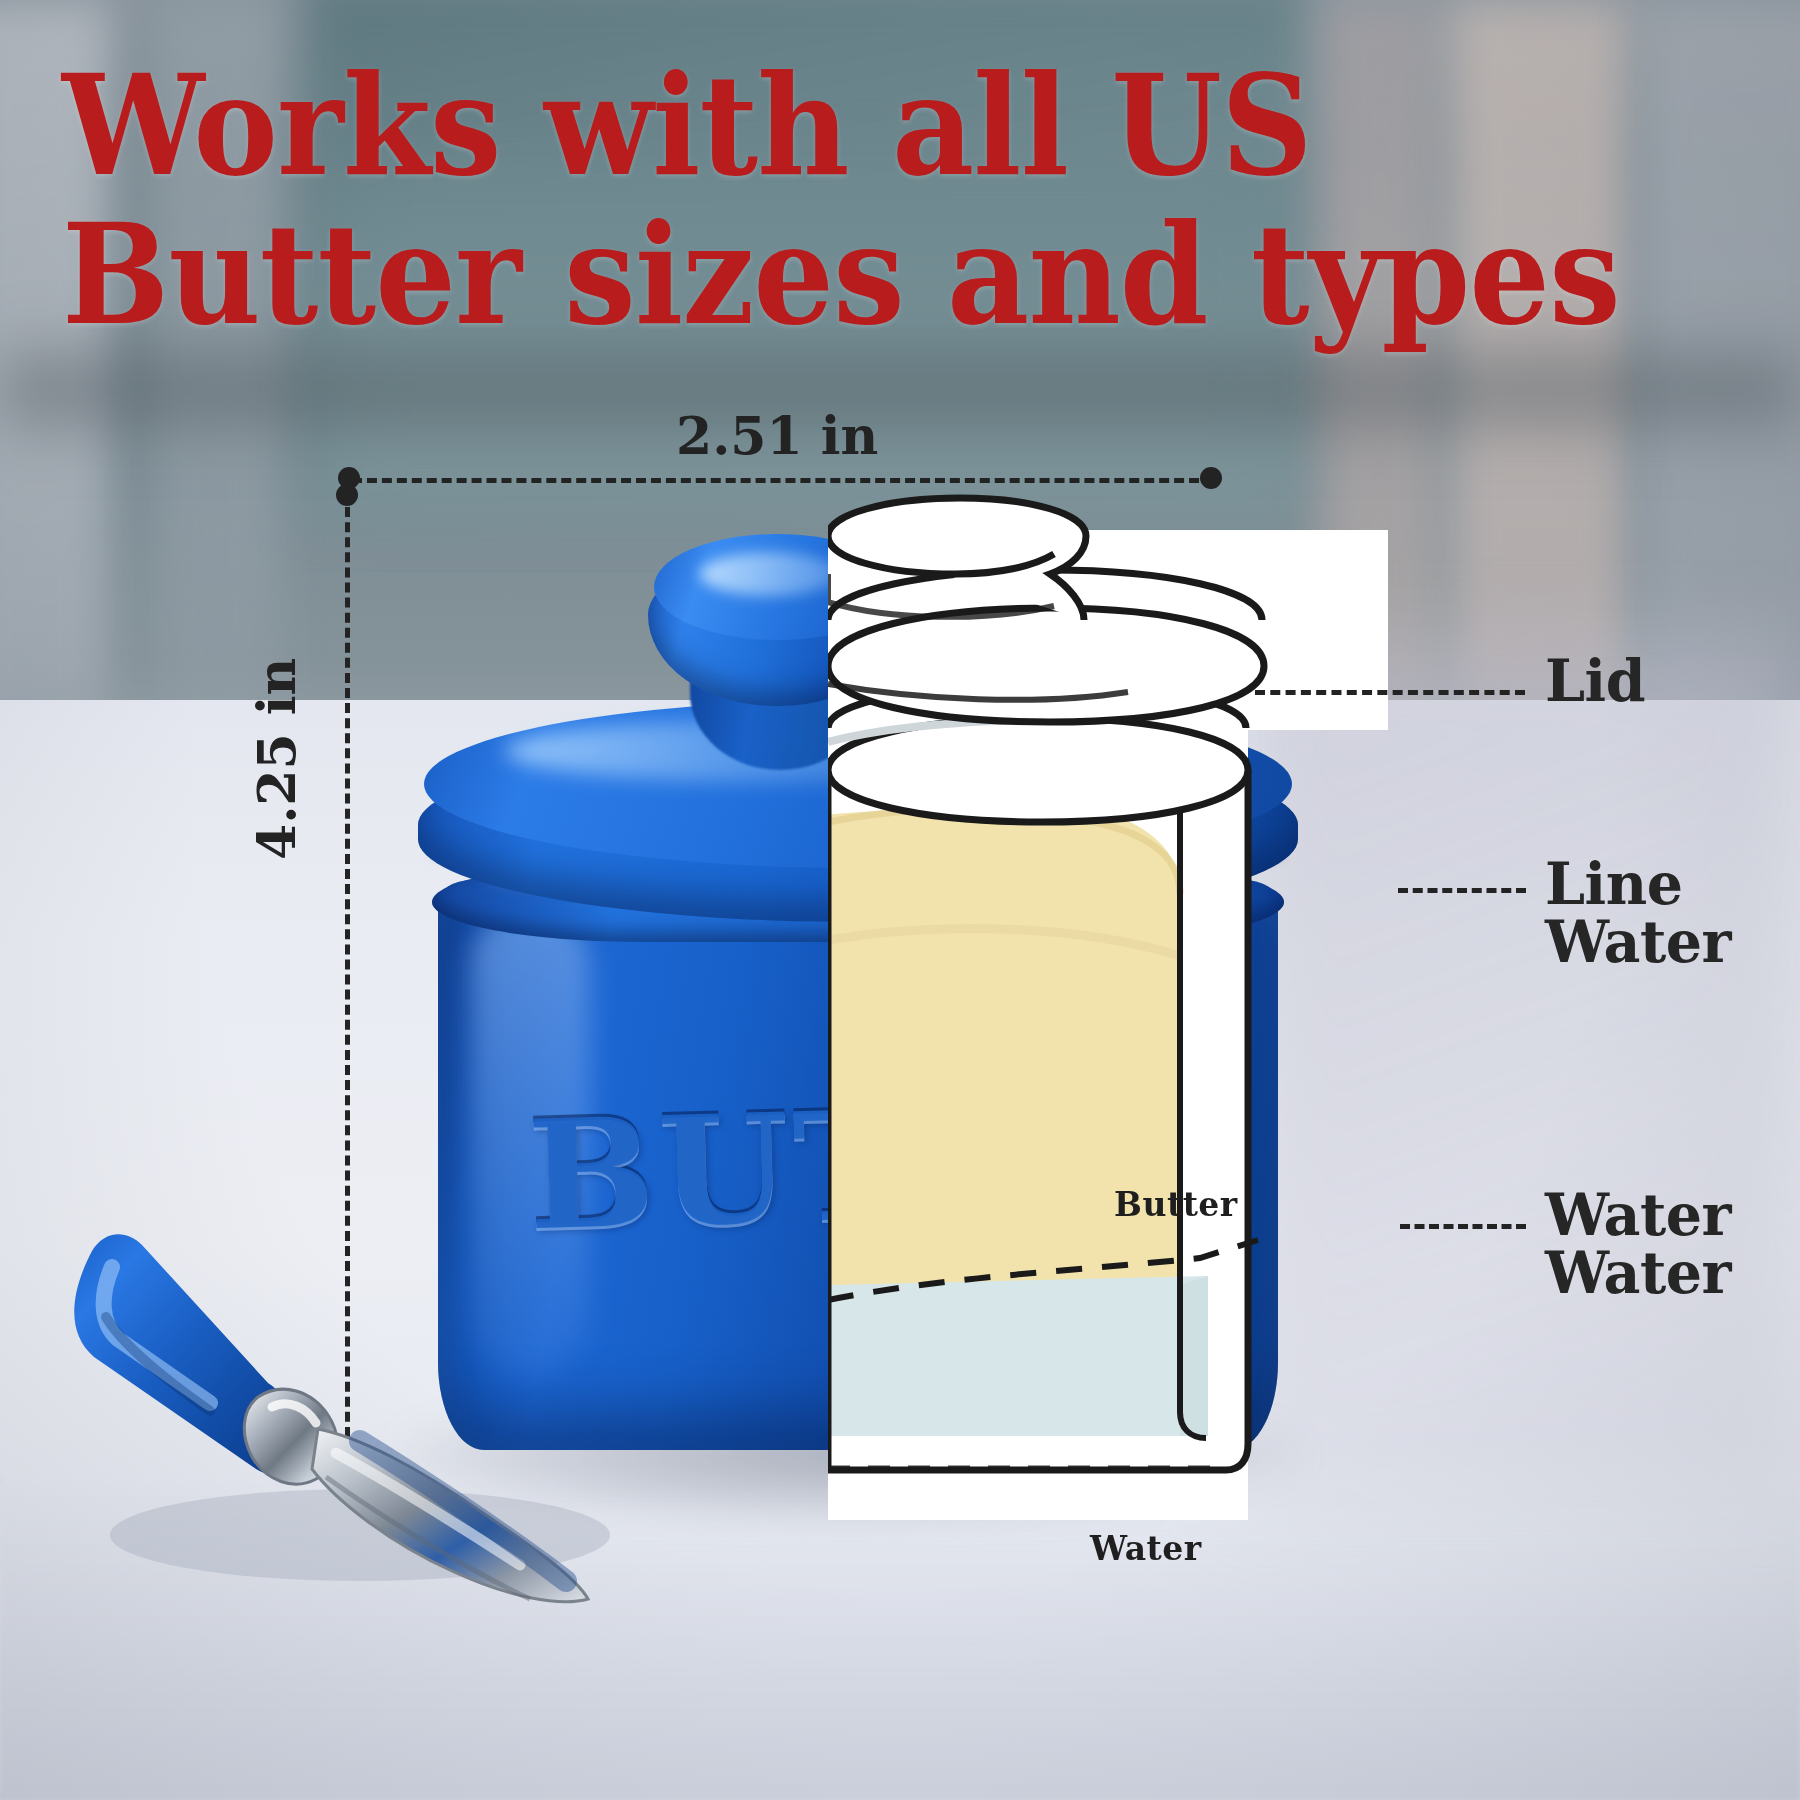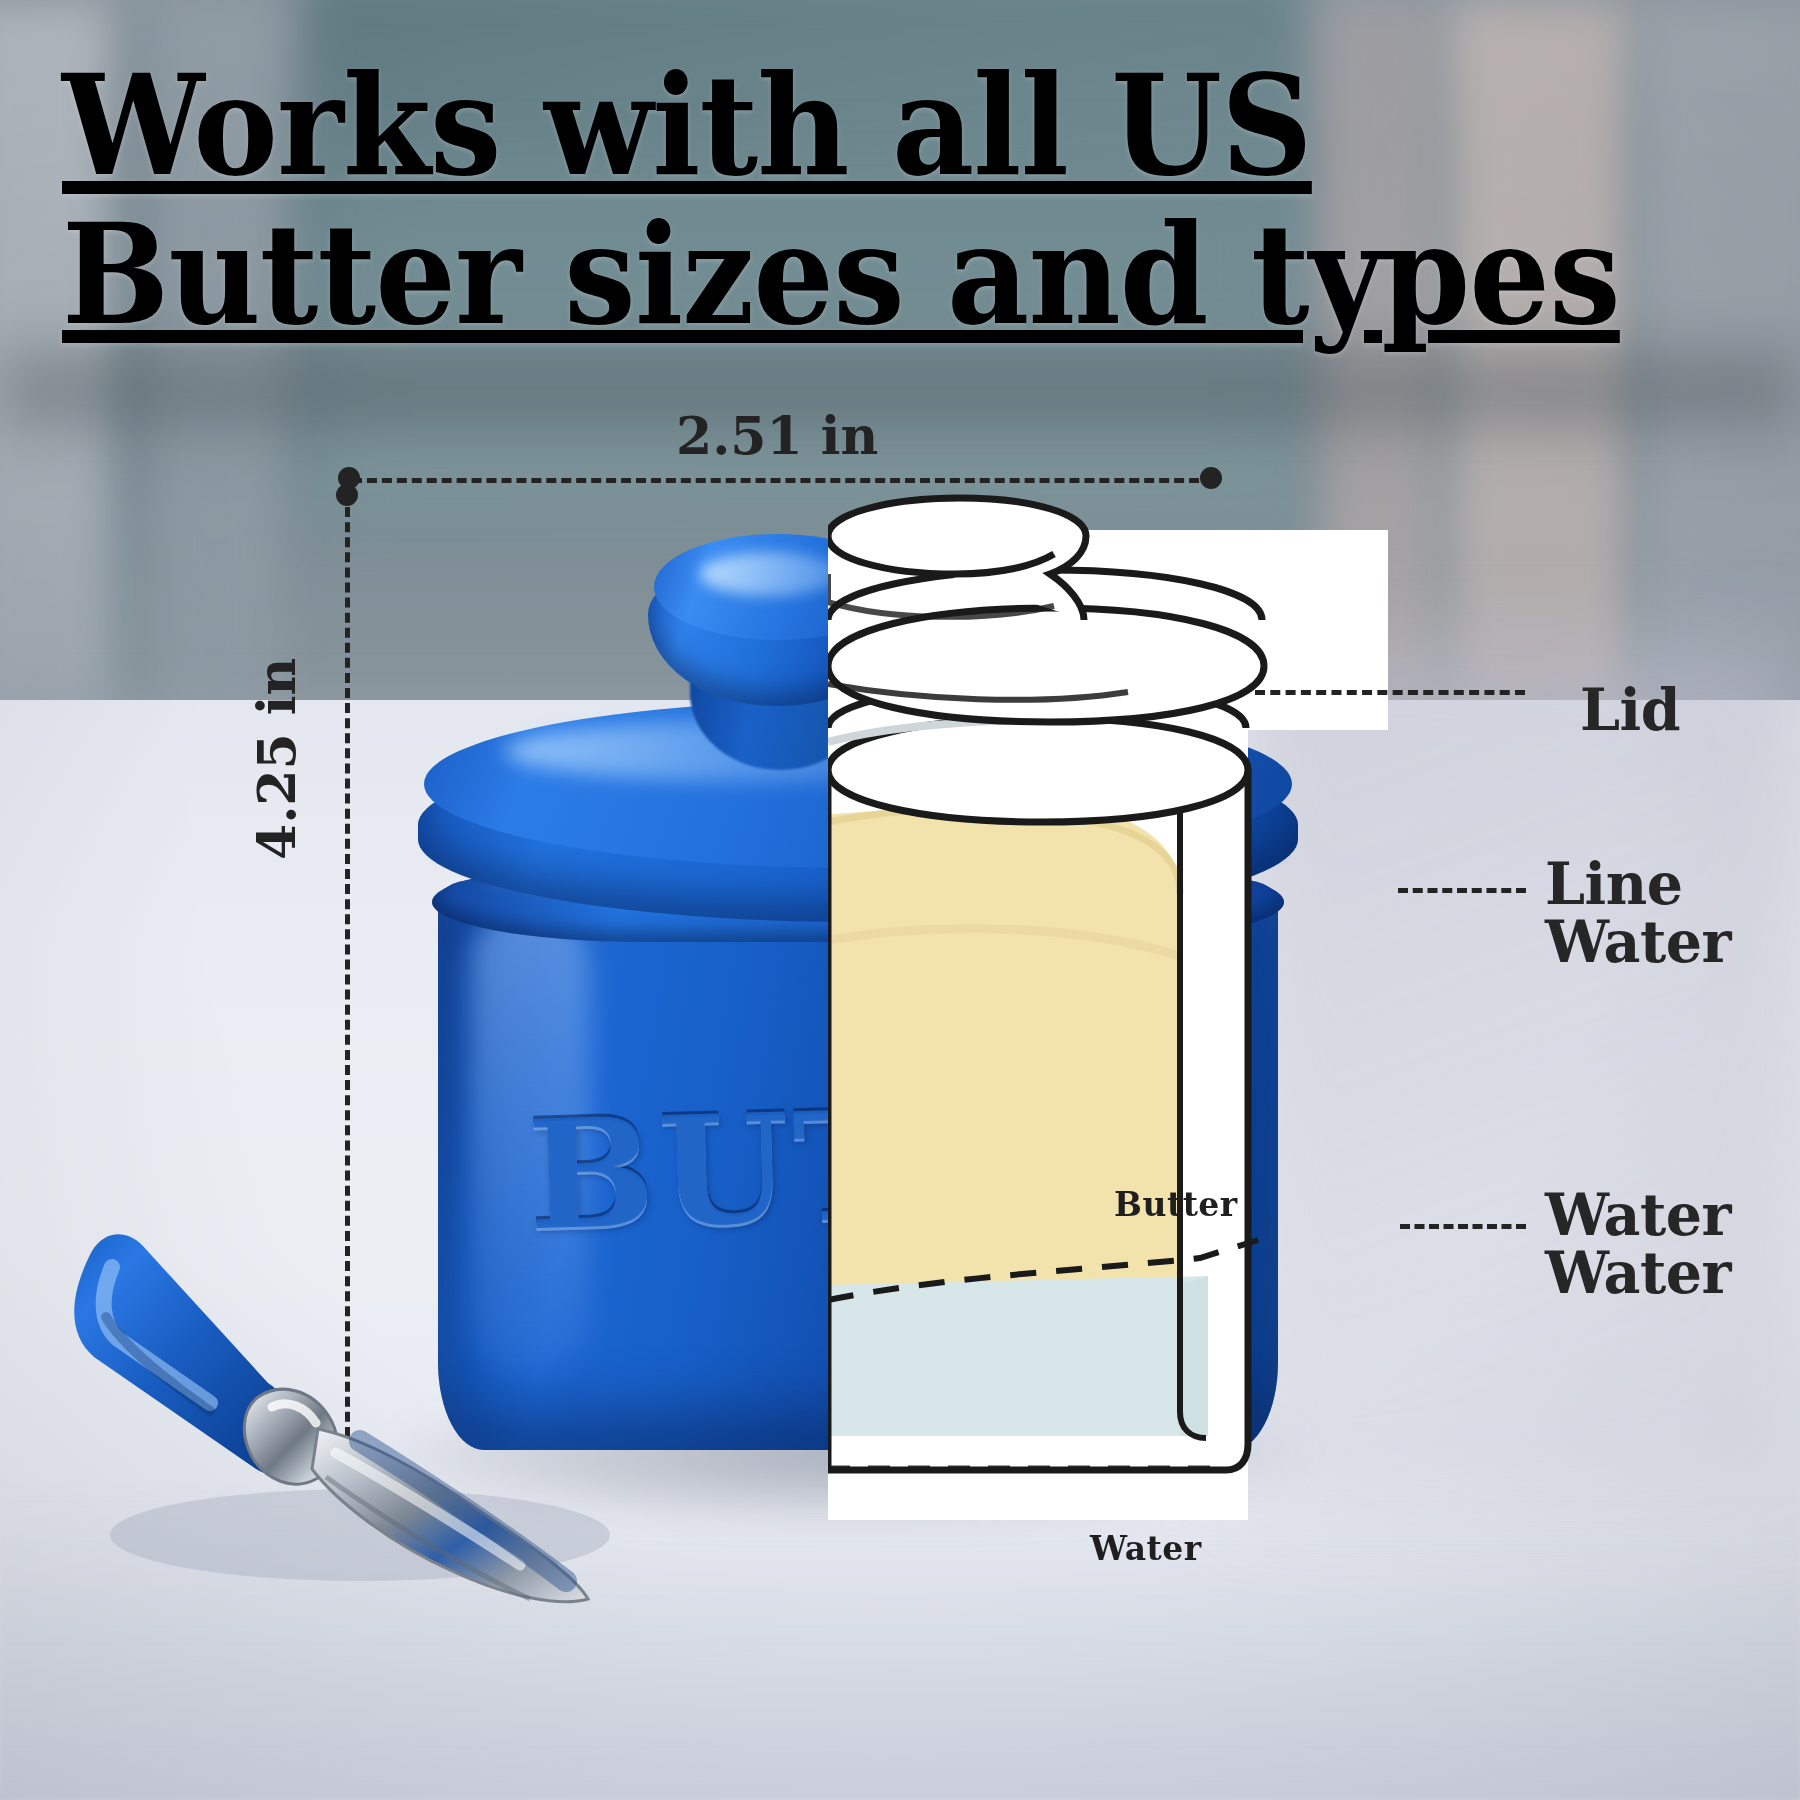--- a/index.html
+++ b/index.html
@@ -71,25 +71,24 @@
   .bg-vig{
     position:absolute;left:0;top:0;width:1800px;height:1800px;
     background:radial-gradient(ellipse at 50% 45%,rgba(0,0,0,0) 55%,rgba(60,66,78,.12) 100%);
   }
 
   
   .headline{
     position:absolute;left:62px;top:58px;width:1690px;
     font-family:"DejaVu Serif","Liberation Serif",serif;
     font-weight:bold;
-    color:#000000;
+    color:#b91c1c;
     letter-spacing:-1px;
     line-height:.99;
     text-shadow:0 2px 6px rgba(255,255,255,.20);
-    text-decoration:underline;
   }
   .hl-line{display:block;white-space:nowrap;transform-origin:left center;}
   .hl1{font-size:138px;transform:scaleX(.92);}
   .hl2{font-size:138px;margin-top:12px;transform:scaleX(.92);}
 
   
   #product{position:absolute;left:0;top:0;width:1800px;height:1800px;}
 
   
   .crock-shadow{
@@ -238,21 +237,21 @@
     white-space:nowrap;
   }
 
   
   .callout-text{
     position:absolute;
     font-family:"DejaVu Serif","Liberation Serif",serif;
     font-weight:bold;color:#262626;
     font-size:57px;line-height:1.02;letter-spacing:-.5px;
   }
-  #callout-lid{left:1545px;top:681px;margin-left:35px;}
+  #callout-lid{left:1545px;top:652px;}
   #callout-crock{left:1545px;top:855px;}
   #callout-waterline{left:1545px;top:1186px;}
   .callout-lead{position:absolute;height:0;border-top:5px dashed #232323;}
   #lead-lid{left:1255px;top:690px;width:270px;}
   #lead-crock{left:1398px;top:888px;width:128px;}
   #lead-waterline{left:1400px;top:1224px;width:126px;}
 
   
   #knife{position:absolute;left:60px;top:1185px;width:600px;height:430px;}
   #knife svg{position:absolute;left:0;top:0;}

